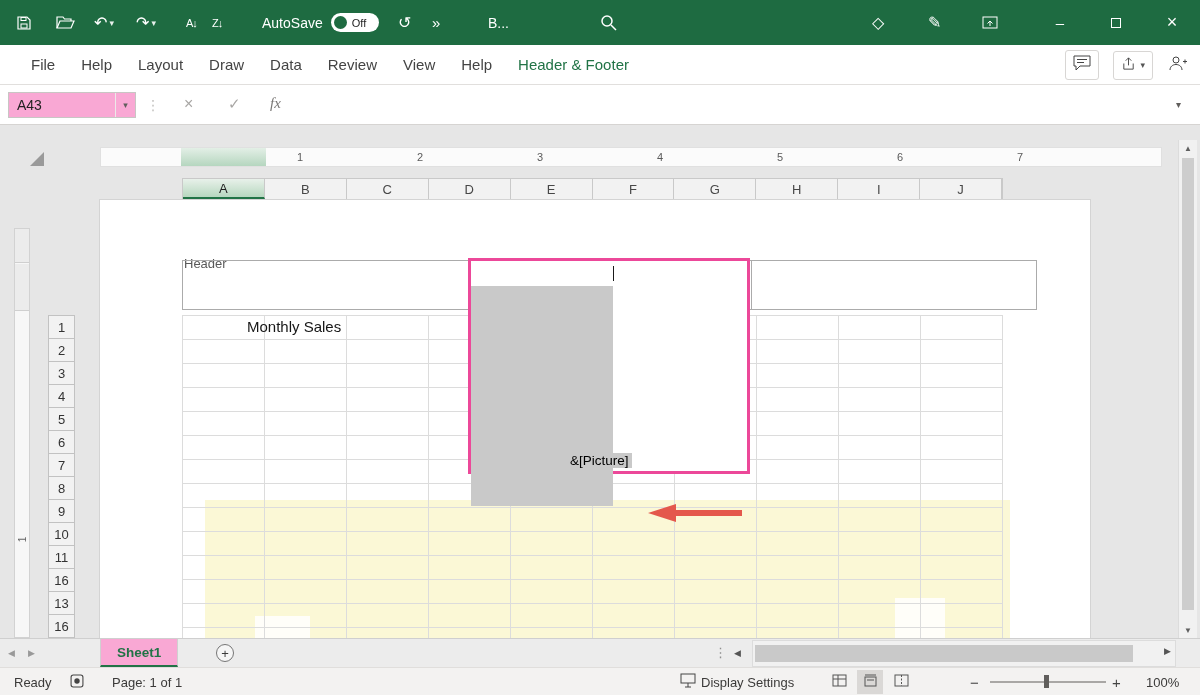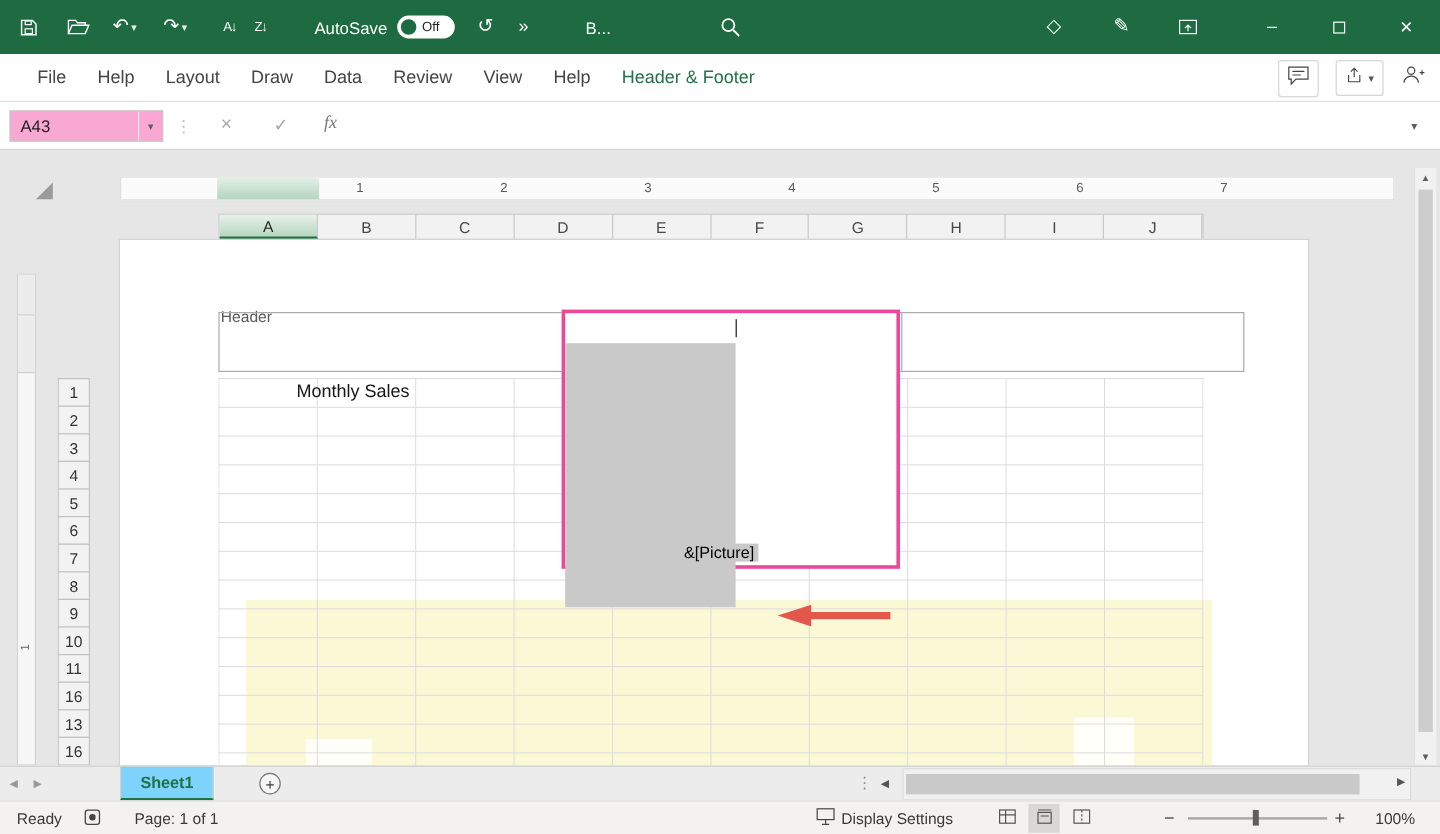--- a/index.html
+++ b/index.html
@@ -112,21 +112,21 @@
   .vscroll { position:absolute; left:1178px; top:15px; width:19px; height:498px; background:#f1f1f1;
              border-left:1px solid #dcdcdc; }
   .vs-arrow { position:absolute; left:0; width:18px; height:16px; display:flex; align-items:center;
               justify-content:center; font-size:8px; color:#5f5f5f; }
   .vs-thumb { position:absolute; left:3px; top:18px; width:12px; height:452px; background:#cdcdcd; }
 
   
   .tabbar { position:absolute; left:0; top:638px; width:1200px; height:29px; background:#ececec;
             border-top:1px solid #cfcfcf; }
   .sheetnav { position:absolute; top:9px; font-size:9px; color:#999; }
-  .sheettab { position:absolute; left:100px; top:0; height:28px; padding:0 16px; background:#7dd3fc;
+  .sheettab { position:absolute; left:100px; top:0; height:28px; padding:0 16px; background:#f9a8d4;
               border-left:1px solid #d0d0d0; border-right:1px solid #d0d0d0;
               border-bottom:2px solid var(--accent-green,#217346);
               display:flex; align-items:center; font-size:13.5px; font-weight:700;
               color:var(--accent-green,#217346); }
   .addsheet { position:absolute; left:216px; top:5px; width:18px; height:18px; border:1px solid #767676;
               border-radius:50%; display:flex; align-items:center; justify-content:center;
               font-size:13px; color:#3b3b3b; background:#f6f6f6; }
   .tb-dots { position:absolute; left:714px; top:6px; color:#8f8f8f; font-size:13px; }
   .hs-left { position:absolute; left:734px; top:9px; font-size:9px; color:#555; }
   .hs-track { position:absolute; left:752px; top:1px; width:424px; height:27px; background:#f1f1f1;

